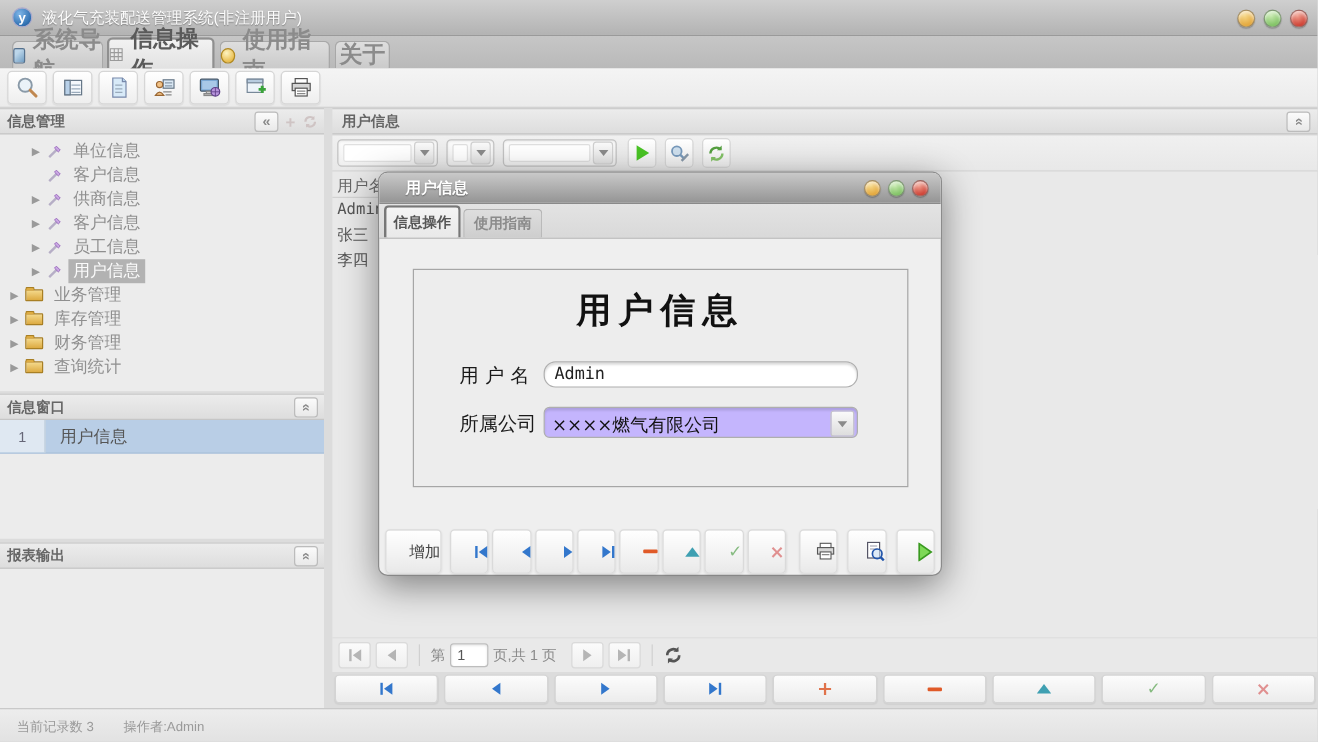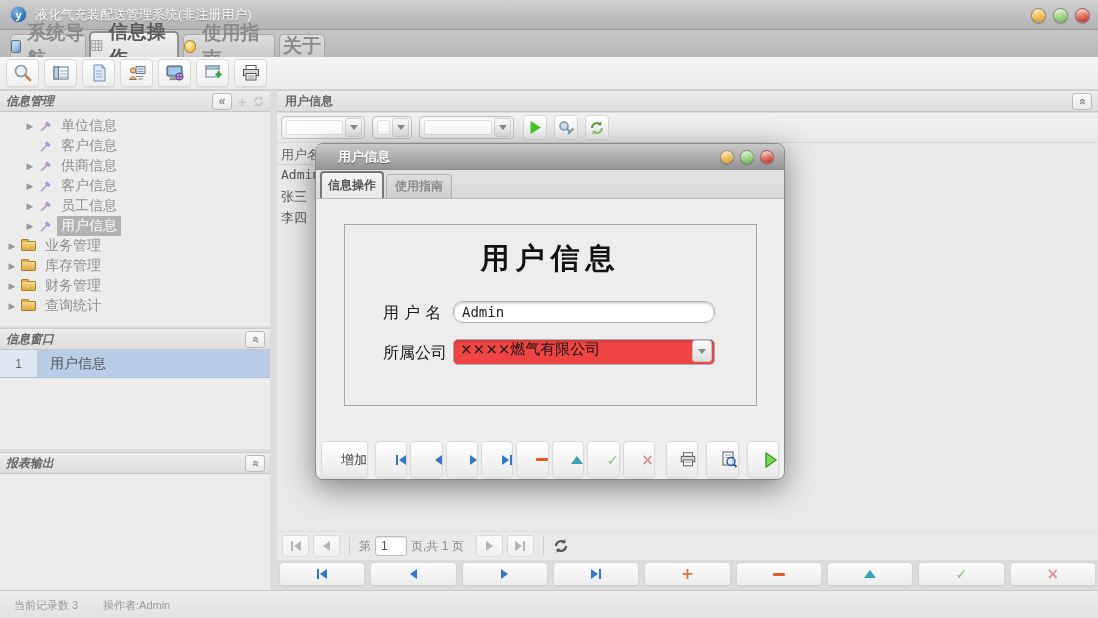--- a/index.html
+++ b/index.html
@@ -43,21 +43,21 @@
     background:linear-gradient(#f4f4f4,#ebebeb); border-bottom:1px solid #d2d2d2;
     display:flex; align-items:center; padding-left:6px; gap:5px; }
   .toolbtn { width:33px; height:28px; border:1px solid #d6d6d6; border-radius:4px;
     background:linear-gradient(#ffffff,#eeeeee); box-shadow:0 1px 1px rgba(0,0,0,.06);
     display:flex; align-items:center; justify-content:center; cursor:pointer; }
 
   
   .sidebar { position:absolute; left:0; top:90px; width:270px; height:500px; background:#dcdcdc; }
   .panel-hdr { position:relative; height:22px; background:linear-gradient(#ececec,#dddddd);
     border-top:1px solid #cdcdcd; border-bottom:1px solid #c6c6c6;
-    display:flex; align-items:center; padding:0 6px; color:#666; font-weight:bold; font-size:12px;font-style:italic; }
+    display:flex; align-items:center; padding:0 6px; color:#666; font-weight:bold; font-size:12px; }
   .hdr-tools { position:absolute; right:5px; top:2px; display:flex; gap:3px; align-items:center; }
   .hdr-btn { width:20px; height:17px; border:1px solid #bcbcbc; border-radius:3px;
     background:linear-gradient(#fbfbfb,#e9e9e9); color:#8a8a8a; font-size:12px; line-height:15px;
     display:flex; align-items:center; justify-content:center; cursor:pointer; }
   .rot-up { display:inline-block; transform:rotate(90deg); font-size:12px; }
   .hdr-ghost { color:#cfc4c4; font-weight:bold; font-size:14px; width:14px; text-align:center; }
   .panel-body { background:#ececec; }
 
   .tree { height:214px; padding-top:4px; overflow:hidden; }
   .tree-row { height:20px; display:flex; align-items:center; color:#8f8f8f; font-size:14px; cursor:pointer; }
@@ -159,22 +159,22 @@
   .form-heading { position:absolute; left:0; top:14px; width:100%; text-align:center;
     font-family:"DejaVu Serif","Liberation Serif",serif; font-weight:bold; font-size:29px;
     letter-spacing:6px; color:#111; }
   .frow-label { position:absolute; font-family:"DejaVu Serif","Liberation Serif",serif;
     font-size:16px; color:#1a1a1a; }
   .f-input { position:absolute; left:108px; top:76px; width:262px; height:22px;
     border:1px solid #aeaeae; border-radius:10px; background:#fff;
     box-shadow:inset 0 2px 2px rgba(0,0,0,.15); padding-left:8px; font-size:14px; color:#222;
     font-family:"DejaVu Sans Mono","Liberation Mono",monospace; }
   .f-select { position:absolute; left:108px; top:114px; width:262px; height:26px;
-    border:1px solid #aeaeae; border-radius:5px; background:#ef4444;
-    box-shadow:inset 0 2px 2px rgba(0,0,0,.12); display:flex; align-items:flex-start; cursor:pointer; }
+    border:1px solid #aeaeae; border-radius:5px; background:#c4b5fd;
+    box-shadow:inset 0 2px 2px rgba(0,0,0,.12); display:flex; align-items:flex-end; cursor:pointer; }
   .f-select-text { flex:1; padding-left:6px; font-family:"DejaVu Serif","Liberation Serif",serif;
     font-size:15px; color:#111; white-space:nowrap; overflow:hidden; }
   .f-select-btn { width:20px; height:22px; margin-right:2px; border:1px solid #c6c6c6; border-radius:3px;
     background:linear-gradient(#fafafa,#dddddd); display:flex; align-items:center; justify-content:center; }
   .dlg-btnbar { position:absolute; left:0; top:294px; width:100%; height:43px;
     display:flex; align-items:center; padding:0 5px; gap:3px; }
   .dbtn { width:33px; height:37px; border:1px solid #dadada; border-radius:4px;
     background:linear-gradient(#ffffff,#f3f3f3 55%,#e9e9e9); box-shadow:0 1px 2px rgba(0,0,0,.08);
     display:flex; align-items:center; justify-content:flex-end; gap:1px; cursor:pointer; }
   .dbtn-add { width:48px; font-size:13px; color:#444; margin-right:4px; }

